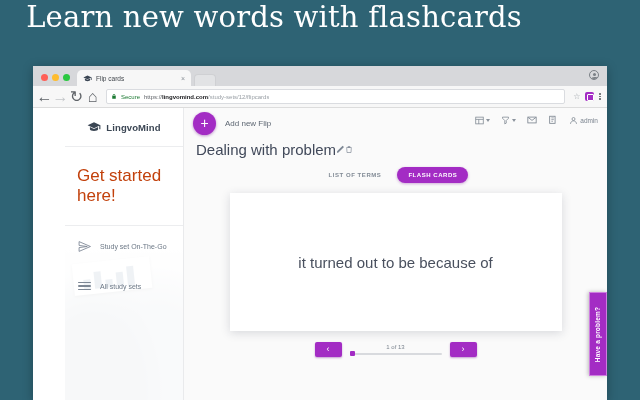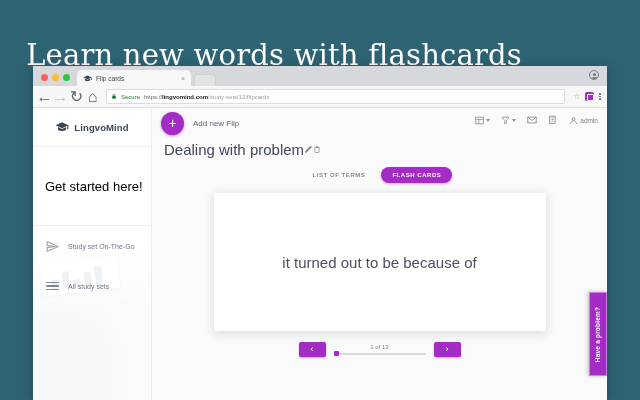--- a/index.html
+++ b/index.html
@@ -7,21 +7,21 @@
     width:640px;height:400px;overflow:hidden;
     background:#2e6374;
     font-family:"Liberation Sans", sans-serif;
     -webkit-font-smoothing:antialiased;
   }
   .page{position:relative;width:640px;height:400px;}
 
   
   .banner{
     position:absolute;left:0;top:0;width:548px;height:72px;
-    display:flex;align-items:flex-end;justify-content:center;
+    display:flex;align-items:flex-start;justify-content:center;
   }
   .banner-title{
     font-family:"DejaVu Serif","Liberation Serif",serif;
     color:#ffffff;font-size:29px;letter-spacing:.2px;font-weight:400;
     white-space:nowrap;
   }
 
   
   .browser{
     position:absolute;left:33px;top:66px;width:574px;height:334px;
@@ -73,21 +73,21 @@
   .kebab{display:flex;flex-direction:column;gap:1px;align-items:center;}
   .kebab i{width:1.6px;height:1.6px;background:#5f6368;border-radius:50%;display:block;}
   .profile-av{
     position:absolute;right:8px;top:4px;width:10px;height:10px;border-radius:50%;
     border:1.2px solid #7b8086;box-sizing:border-box;overflow:hidden;
   }
   .profile-av:before{content:"";position:absolute;left:3px;top:1.6px;width:3.4px;height:3.4px;border-radius:50%;background:#7b8086;}
   .profile-av:after{content:"";position:absolute;left:1px;top:5.6px;width:7.6px;height:5px;border-radius:50% 50% 0 0;background:#7b8086;}
 
   
-  .viewport{position:relative;height:292px;background:#ffffff;display:flex;}
+  .viewport{position:relative;height:292px;background:#ffffff;display:flex;margin-left:32px;}
 
   
   .sidebar{
     position:relative;width:118px;height:292px;background:#ffffff;
     border-right:1px solid #e9eaec;flex:none;overflow:hidden;
   }
   .sb-bg{
     position:absolute;left:0;bottom:0;width:118px;height:150px;opacity:.16;
     background:
       radial-gradient(ellipse at 22% 95%, #cfd6dd 0 36%, transparent 60%),
@@ -102,21 +102,21 @@
   .sb-bg-card i:nth-child(1){left:10px;height:10px;}
   .sb-bg-card i:nth-child(2){left:21px;height:17px;}
   .sb-bg-card i:nth-child(3){left:32px;height:8px;}
   .sb-bg-card i:nth-child(4){left:43px;height:14px;}
   .sb-bg-card i:nth-child(5){left:54px;height:19px;}
 
   .brand{position:relative;height:38px;display:flex;align-items:center;justify-content:center;gap:5px;}
   .brand-name{font-size:9.5px;color:#3b4654;font-weight:700;letter-spacing:.1px;}
   .sb-div{position:relative;height:1px;background:#ecedef;margin:0 0;}
   .sb-hero{position:relative;height:78px;display:flex;align-items:center;padding-left:12px;}
-  .sb-hero span{font-size:13px;color:#000000;font-weight:400;}
+  .sb-hero span{font-size:17px;color:#c2410c;font-weight:400;}
   .sb-item{position:relative;height:40px;display:flex;align-items:center;gap:9px;padding-left:13px;}
   .sb-item span{font-size:7px;color:#6b7785;white-space:nowrap;}
   .hamb{display:flex;flex-direction:column;gap:2.5px;width:13px;}
   .hamb i{display:block;height:1.3px;background:#7d8794;border-radius:1px;}
 
   
   .main{position:relative;flex:1;background:#fafafa;overflow:hidden;}
   .topbar{position:relative;height:30px;display:flex;align-items:center;}
   .fab{
     width:23px;height:23px;border-radius:50%;background:#a32cc4;margin-left:9px;

